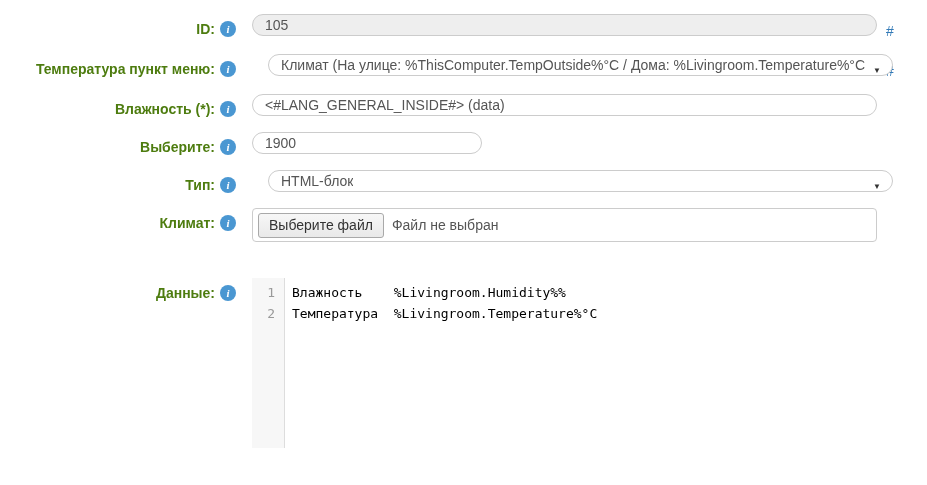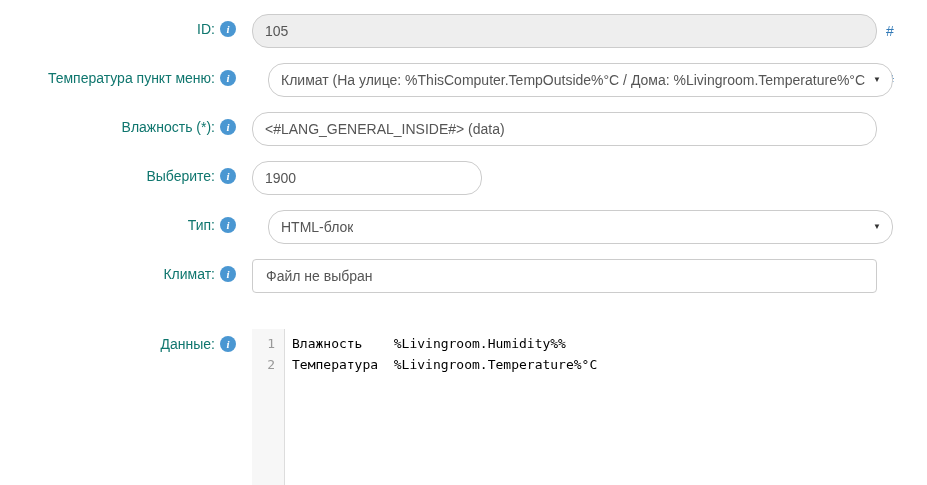--- a/index.html
+++ b/index.html
@@ -19,36 +19,36 @@
   }
   .label-col {
     width: 236px;
     display: flex;
     justify-content: flex-end;
     align-items: center;
     gap: 5px;
     padding-top: 7px;
     flex: none;
   }
-  .label-col label { font-weight: normal; color: #0f766e; white-space: nowrap; }
+  .label-col label { font-weight: bold; color: #4d7c0f; white-space: nowrap; }
   .info-icon {
     width: 16px; height: 16px;
     border-radius: 50%;
     background: #4a97d2;
     color: #fff;
     font: italic bold 11px/16px "Liberation Serif", serif;
     text-align: center;
     flex: none;
     cursor: pointer;
   }
   .control-col { margin-left: 16px; width: 625px; flex: none; }
   .form-control {
     display: block;
     width: 100%;
-    height: 34px;
+    height: 22px;
     padding: 6px 12px;
     font-size: 14px;
     font-family: "Liberation Sans", sans-serif;
     color: #555;
     background: #fff;
     border: 1px solid #ccc;
     border-radius: 16px;
     outline: none;
   }
   .form-control[disabled] { background: #eee; cursor: not-allowed; }
@@ -184,20 +184,21 @@
     </div>
   </div>
 
   <div class="row">
     <div class="label-col">
       <label>Климат:</label>
       <span class="info-icon">i</span>
     </div>
     <div class="control-col">
       <div class="form-control file-box">
+        <span class="file-btn">Выберите файл</span>
         <span class="file-status">Файл не выбран</span>
       </div>
     </div>
   </div>
 
   <div class="row editor-row">
     <div class="label-col">
       <label>Данные:</label>
       <span class="info-icon">i</span>
     </div>

